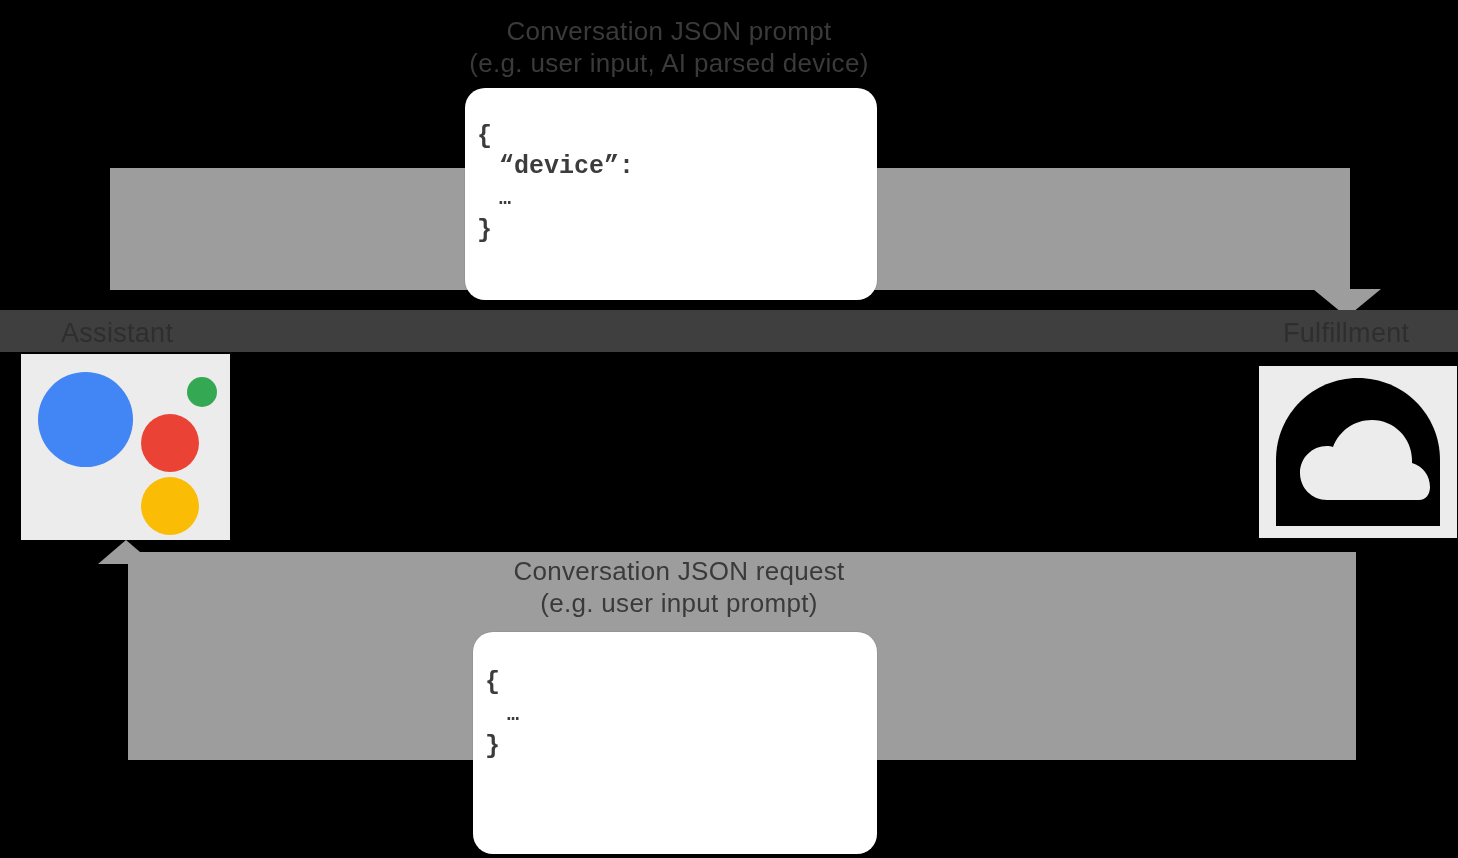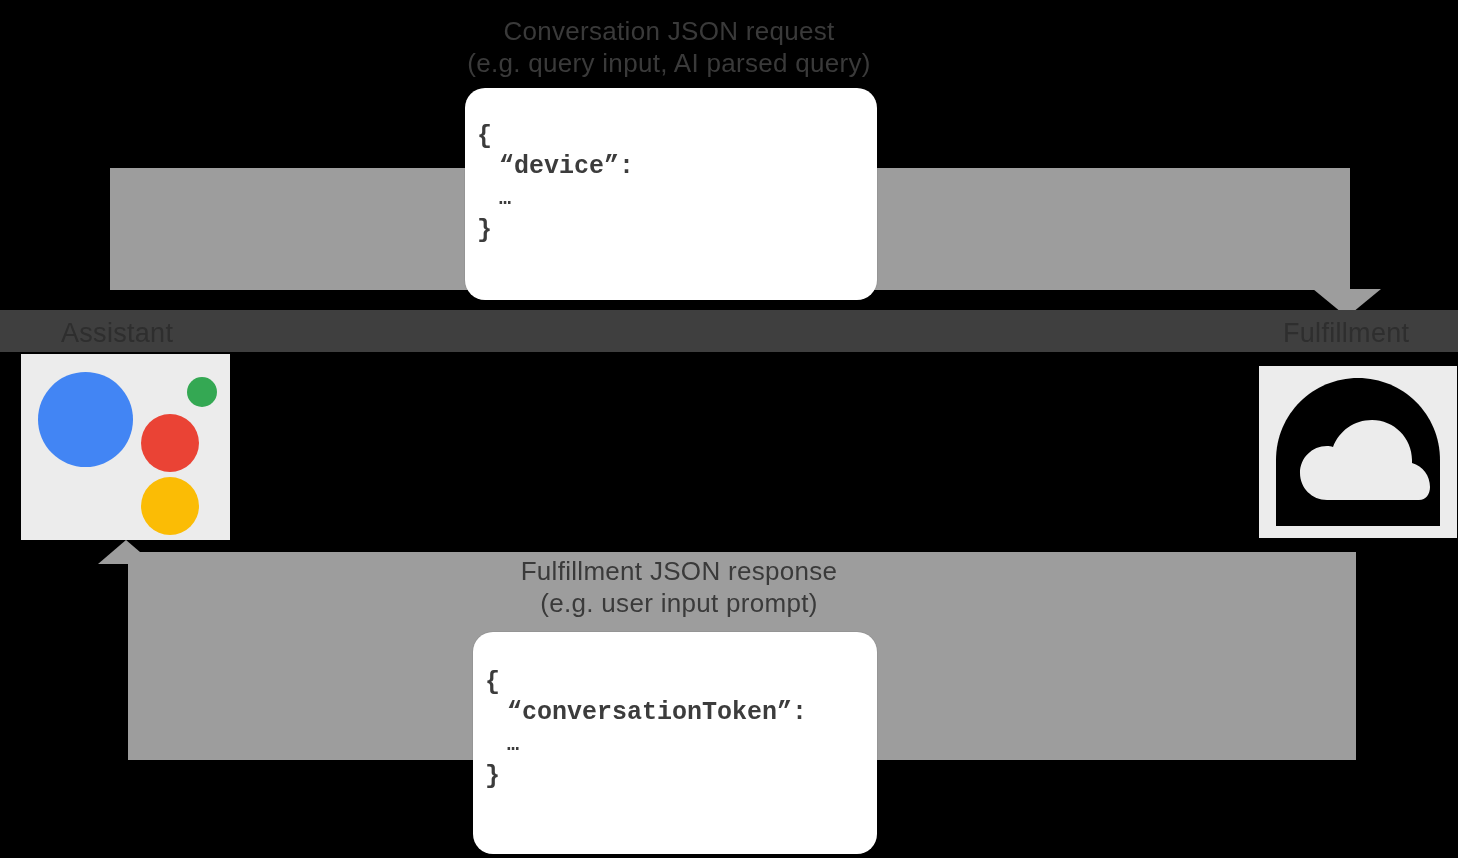--- a/index.html
+++ b/index.html
@@ -81,22 +81,22 @@
 
   <div class="arrow-band" id="arrow-top-shaft"></div>
   <div id="arrow-top-head"></div>
 
   <div class="arrow-band" id="arrow-bot-shaft"></div>
   <div id="arrow-bot-head"></div>
 
   <div id="mid-strip"></div>
 
   <div class="caption" id="caption-top">
-    <span class="l1">Conversation JSON request</span>
-    <span class="l2">(e.g. query input, AI parsed query)</span>
+    <span class="l1">Conversation JSON prompt</span>
+    <span class="l2">(e.g. user input, AI parsed device)</span>
   </div>
 
   <div class="json-card" id="json-request">
     <div class="code">
       <div class="json-line brace">{</div>
       <div class="json-line ind">“device”:</div>
       <div class="json-line dots">…</div>
       <div class="json-line brace">}</div>
     </div>
   </div>
@@ -111,26 +111,25 @@
 
   <div class="label-side" id="label-fulfillment">Fulfillment</div>
   <div class="icon-tile" id="fulfillment-tile">
     <svg id="cloud-mark" viewBox="0 0 178 156">
       <path d="M89 4 C134 4 171 40 171 86 L171 152 L7 152 L7 86 C7 40 44 4 89 4 Z" fill="#000000"></path>
       <path d="M120 126 L58 126 C43 126 31 114 31 99 C31 84 43 72 58 72 C60 72 62 72 64 73 C70 57 85 46 103 46 C125 46 143 64 143 86 C143 87 143 88 143 89 C154 92 161 102 161 113 C161 120 157 126 150 126 Z" fill="#ececec"></path>
     </svg>
   </div>
 
   <div class="caption" id="caption-bottom">
-    <span class="l1">Fulfillment JSON response</span>
+    <span class="l1">Conversation JSON request</span>
     <span class="l2">(e.g. user input prompt)</span>
   </div>
 
   <div class="json-card" id="json-response">
     <div class="code">
       <div class="json-line brace">{</div>
-      <div class="json-line ind">“conversationToken”:</div>
       <div class="json-line dots">…</div>
       <div class="json-line brace">}</div>
     </div>
   </div>
 
 </div>
 
 </body></html>

